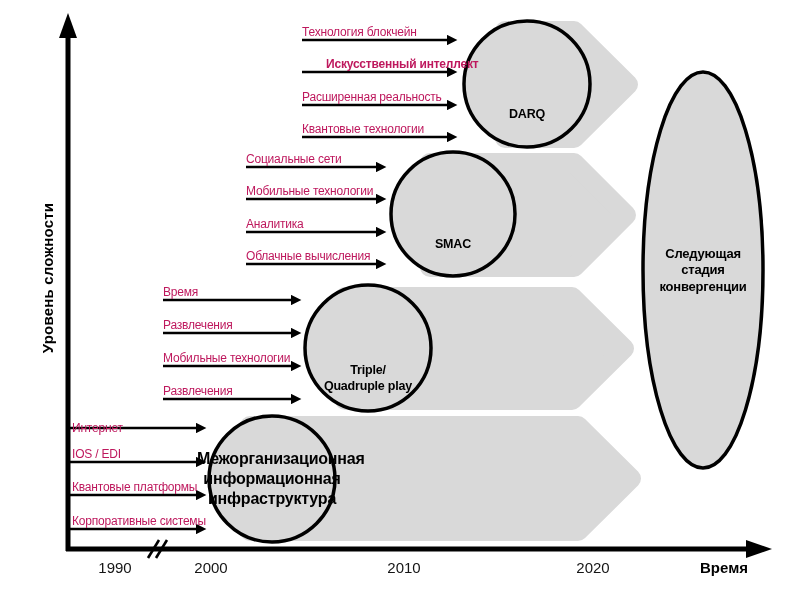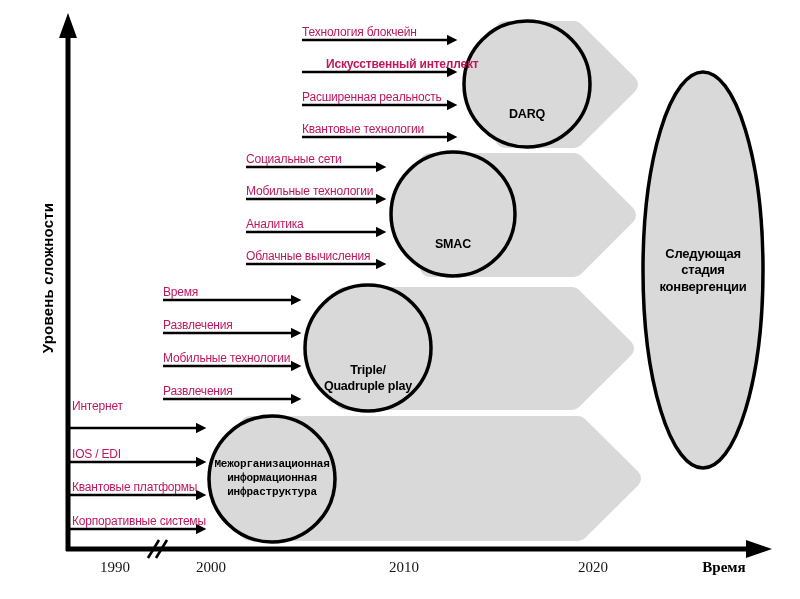--- a/index.html
+++ b/index.html
@@ -11,26 +11,26 @@
   .lbl {
     position:absolute; font-size:12px; line-height:14px;
     white-space:nowrap; color:#be185d; letter-spacing:-0.2px;
   }
   .b { font-weight:bold;padding-left:24px; }
   .node-label {
     position:absolute; transform:translate(-50%,-50%);
     font-weight:bold; text-align:center; white-space:pre-line;
     color:#000; line-height:1.25; letter-spacing:-0.2px;
   }
-  .fs11 { font-size:11px;font-family:Liberation Mono, monospace; }
+  .fs11 { font-size:16px; }
   .fs12 { font-size:12.5px;margin-top:31px; }
   .fs13 { font-size:13px; }
   .tick {
     position:absolute; top:559px; transform:translateX(-50%);
-    font-size:15px; color:#151515;font-family:Liberation Serif, serif;
+    font-size:15px; color:#151515;
   }
   .xlabel { font-weight:bold; color:#000; }
   .ylabel {
     position:absolute; left:47px; top:278px;
     transform:translate(-50%,-50%) rotate(-90deg);
     font-weight:bold; font-size:15px; white-space:nowrap; color:#000;
     letter-spacing:0.2px;
   }
 </style>
 </head>
@@ -111,21 +111,21 @@
   <div class="lbl" style="left:246px; top:152px">Социальные сети</div>
   <div class="lbl" style="left:246px; top:184px">Мобильные технологии</div>
   <div class="lbl" style="left:246px; top:217px">Аналитика</div>
   <div class="lbl" style="left:246px; top:249px">Облачные вычисления</div>
 
   <div class="lbl" style="left:163px; top:285px">Время</div>
   <div class="lbl" style="left:163px; top:318px">Развлечения</div>
   <div class="lbl" style="left:163px; top:351px">Мобильные технологии</div>
   <div class="lbl" style="left:163px; top:384px">Развлечения</div>
 
-  <div class="lbl" style="left:72px; top:399px">Интернет</div>
+  <div class="lbl" style="left:72px; top:421px">Интернет</div>
   <div class="lbl" style="left:72px; top:447px">IOS / EDI</div>
   <div class="lbl" style="left:72px; top:480px">Квантовые платформы</div>
   <div class="lbl" style="left:72px; top:514px">Корпоративные системы</div>
 
   <div class="node-label fs11" style="left:272px; top:479px; width:150px">Межорганизационная
 информационная
 инфраструктура</div>
   <div class="node-label fs12" style="left:368px; top:348px; width:150px">Triple/
 Quadruple play</div>
   <div class="node-label fs12" style="left:453px; top:214px; width:100px">SMAC</div>

